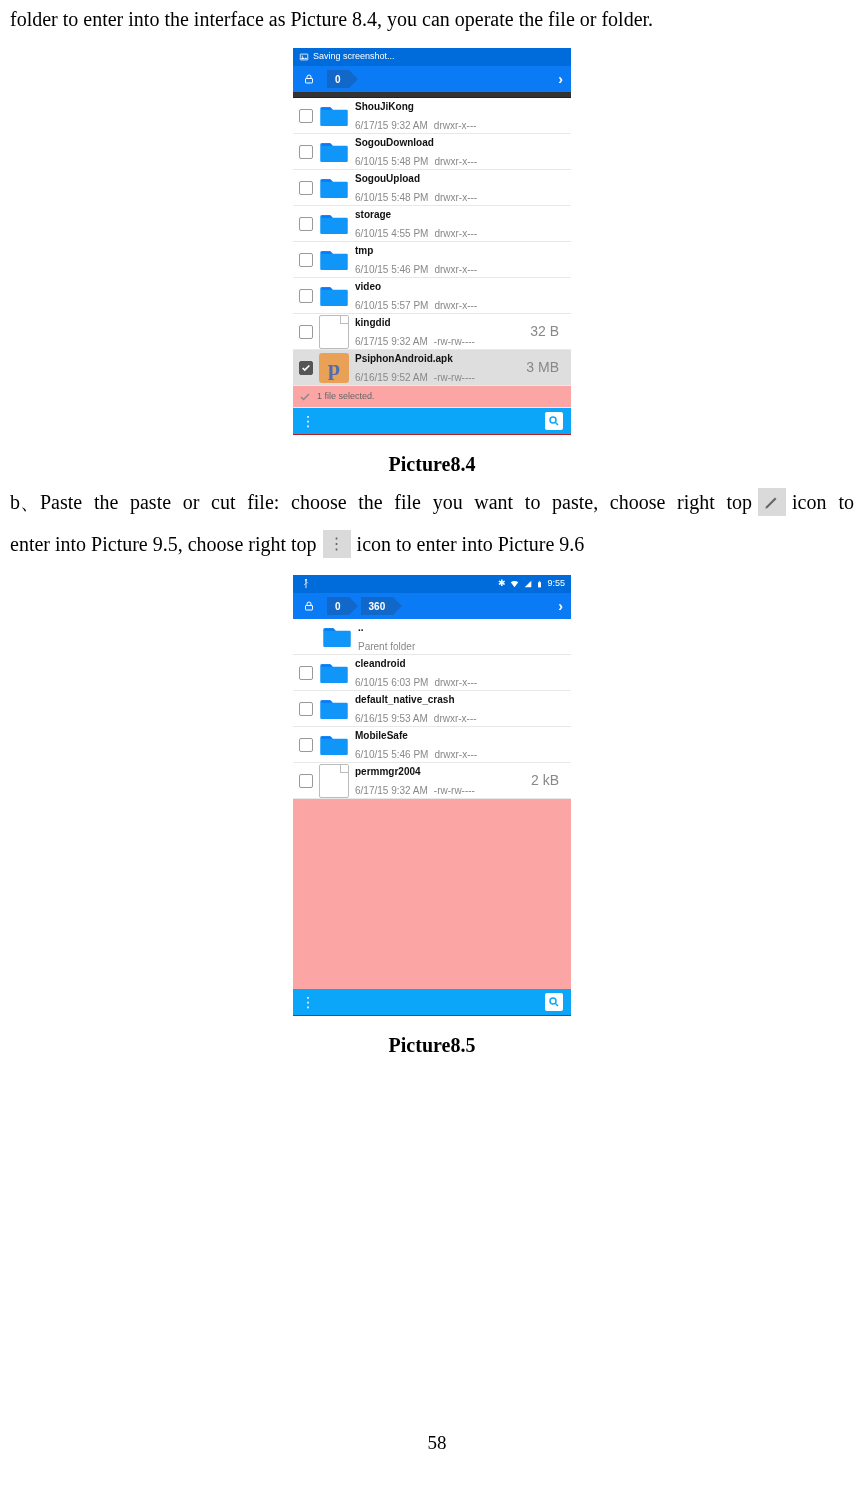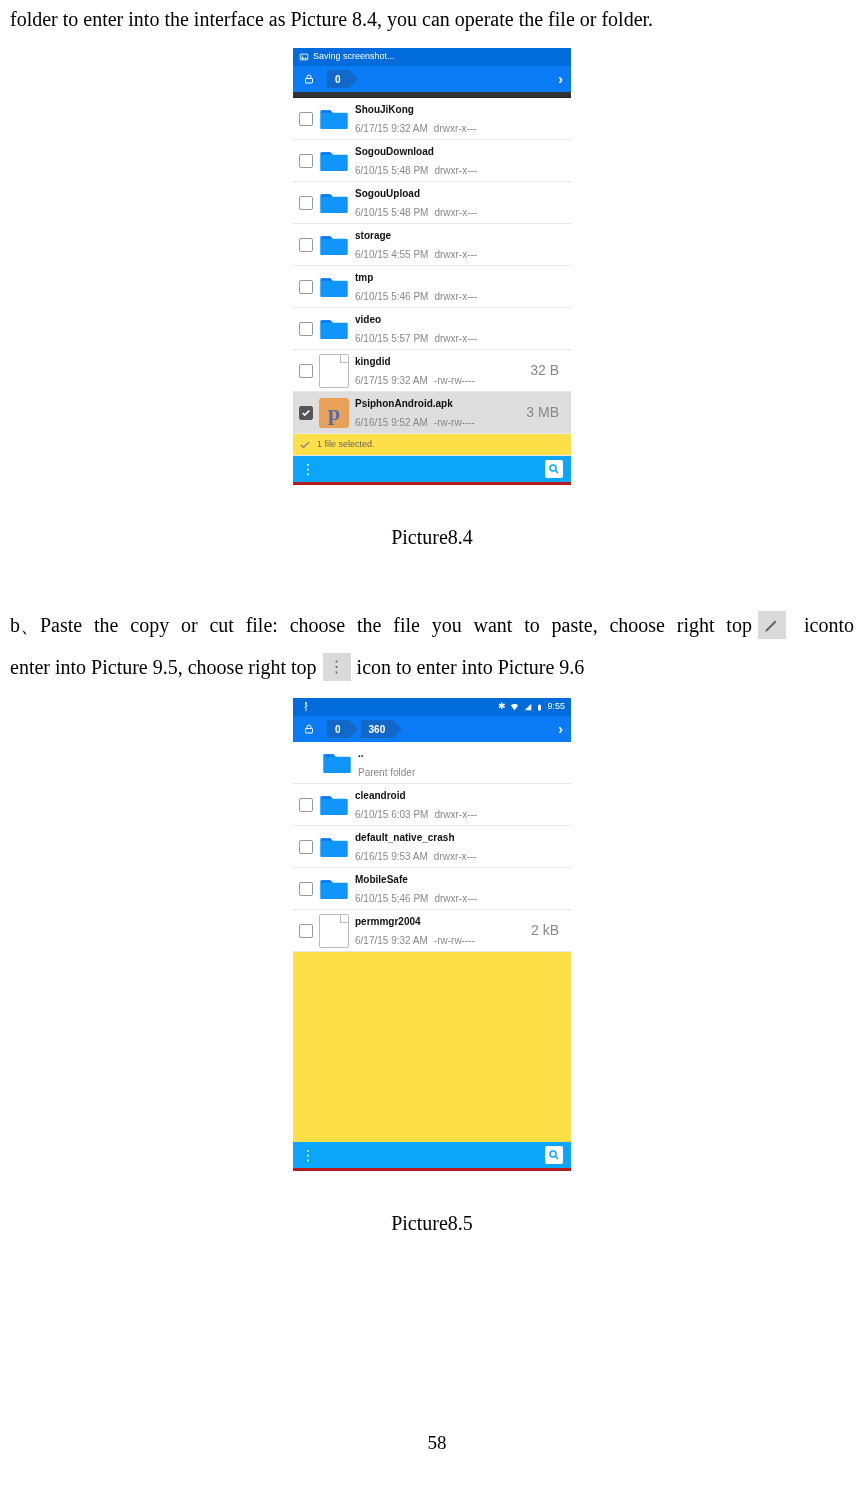--- a/index.html
+++ b/index.html
@@ -11,25 +11,25 @@
     color: #000;
     background: #fff;
     position: relative;
     padding: 0 10px;
     line-height: 1.9;
   }
   .intro-text { margin-top: 0; }
   .phone-wrap { display: flex; justify-content: center; margin-top: 10px; }
   .phone {
     width: 278px;
-    background: #fde047;
+    background: #fca5a5;
     font-family: Arial, sans-serif;
     font-size: 9px;
     color: #444;
-    border-bottom: 3px solid #b91c1c;
+    border-bottom: 1px solid #b91c1c;
   }
   .status-bar {
     background: #006CDC;
     height: 18px;
     display: flex;
     align-items: center;
     color: #fff;
     padding: 0 6px;
     font-size: 9px;
     gap: 4px;
@@ -62,21 +62,21 @@
     border-left: 9px solid #1268C9;
   }
   .nav-right { margin-left: auto; padding-right: 8px; font-size: 14px; font-weight: bold; }
   .row-dark {
     background: #333;
     height: 6px;
     border-bottom: 1px solid #222;
   }
   .file-row {
     display: flex; align-items: center;
-    height: 42px;
+    height: 36px;
     border-bottom: 1px solid #e8e8e8;
     padding: 0 6px;
     background: #fff;
     gap: 6px;
   }
   .file-row.sel { background: #DEDEDE; }
   .chk {
     width: 14px; height: 14px; border: 1.5px solid #999; border-radius: 2px;
     flex-shrink: 0;
     display:flex;align-items:center;justify-content:center;
@@ -113,22 +113,22 @@
   }
   .bot-bar {
     background:#0BA6FA; height:26px;
     display:flex; align-items:center; padding:0 8px; color:#fff; font-size:14px;
   }
   .bot-right {
     margin-left:auto; width:18px;height:18px;background:#fff;border-radius:2px;
     display:flex;align-items:center;justify-content:center;
   }
   .bot-right svg{stroke:#0BA6FA;}
-  .pic-label { text-align:center; font-weight:normal; margin-top:33px; font-family:"Times New Roman",serif; font-size:20px;}
-  .para-b { margin-top: 50px; text-align: justify; display:flex; flex-wrap:wrap; align-items:center; }
+  .pic-label { text-align:center; font-weight:bold; margin-top:10px; font-family:"Times New Roman",serif; font-size:20px;}
+  .para-b { text-align: justify; display:flex; flex-wrap:wrap; align-items:center; }
   .para-b2 { margin-top: 4px; display:flex; flex-wrap:wrap; align-items:center;}
   .inline-icon {
     width: 28px; height: 28px; background:#DADADA; display:inline-flex;
     align-items:center;justify-content:center; margin:0 6px; vertical-align:middle;
     flex-shrink:0;
   }
   .pencil svg { fill:#666; }
   .stretch { flex:1; display:flex; justify-content:space-between; }
   .page-num { position:absolute; bottom:26px; left:10px; right:0; text-align:center; font-size:19px;}
   .blank-area {height:190px;}
@@ -291,42 +291,42 @@
       </div>
     </div>
   </div>
 </div>
 <div class="pic-label">Picture8.4</div>
 
 <div class="para-b">
   <span class="stretch">
     <span>b、Paste</span>
       <span>the</span>
-      <span>copy</span>
+      <span>paste</span>
       <span>or</span>
       <span>cut</span>
       <span>file:</span>
       <span>choose</span>
       <span>the</span>
       <span>file</span>
       <span>you</span>
       <span>want</span>
       <span>to</span>
       <span>paste,</span>
       <span>choose</span>
       <span>right</span>
       <span>top</span>
   </span>
   <span class="inline-icon pencil">
     <svg width="18" height="18" viewBox="0 0 24 24">
         <path d="M3 21l3-1 12-12-2-2L4 18l-1 3z"></path>
         <path d="M14 6l4 4"></path>
       </svg>
   </span>
-  <span style="display:flex;justify-content:flex-end;width:62px;">
+  <span style="display:flex;justify-content:space-between;width:62px;">
       <span>icon</span>
       <span>to</span>
     </span>
 </div>
 <div class="para-b2">
   <span>enter into Picture 9.5, choose right top</span>
   <span class="inline-icon" style="color:#666;font-size:16px;">⋮</span>
   <span>icon to enter into Picture 9.6</span>
 </div>
 

